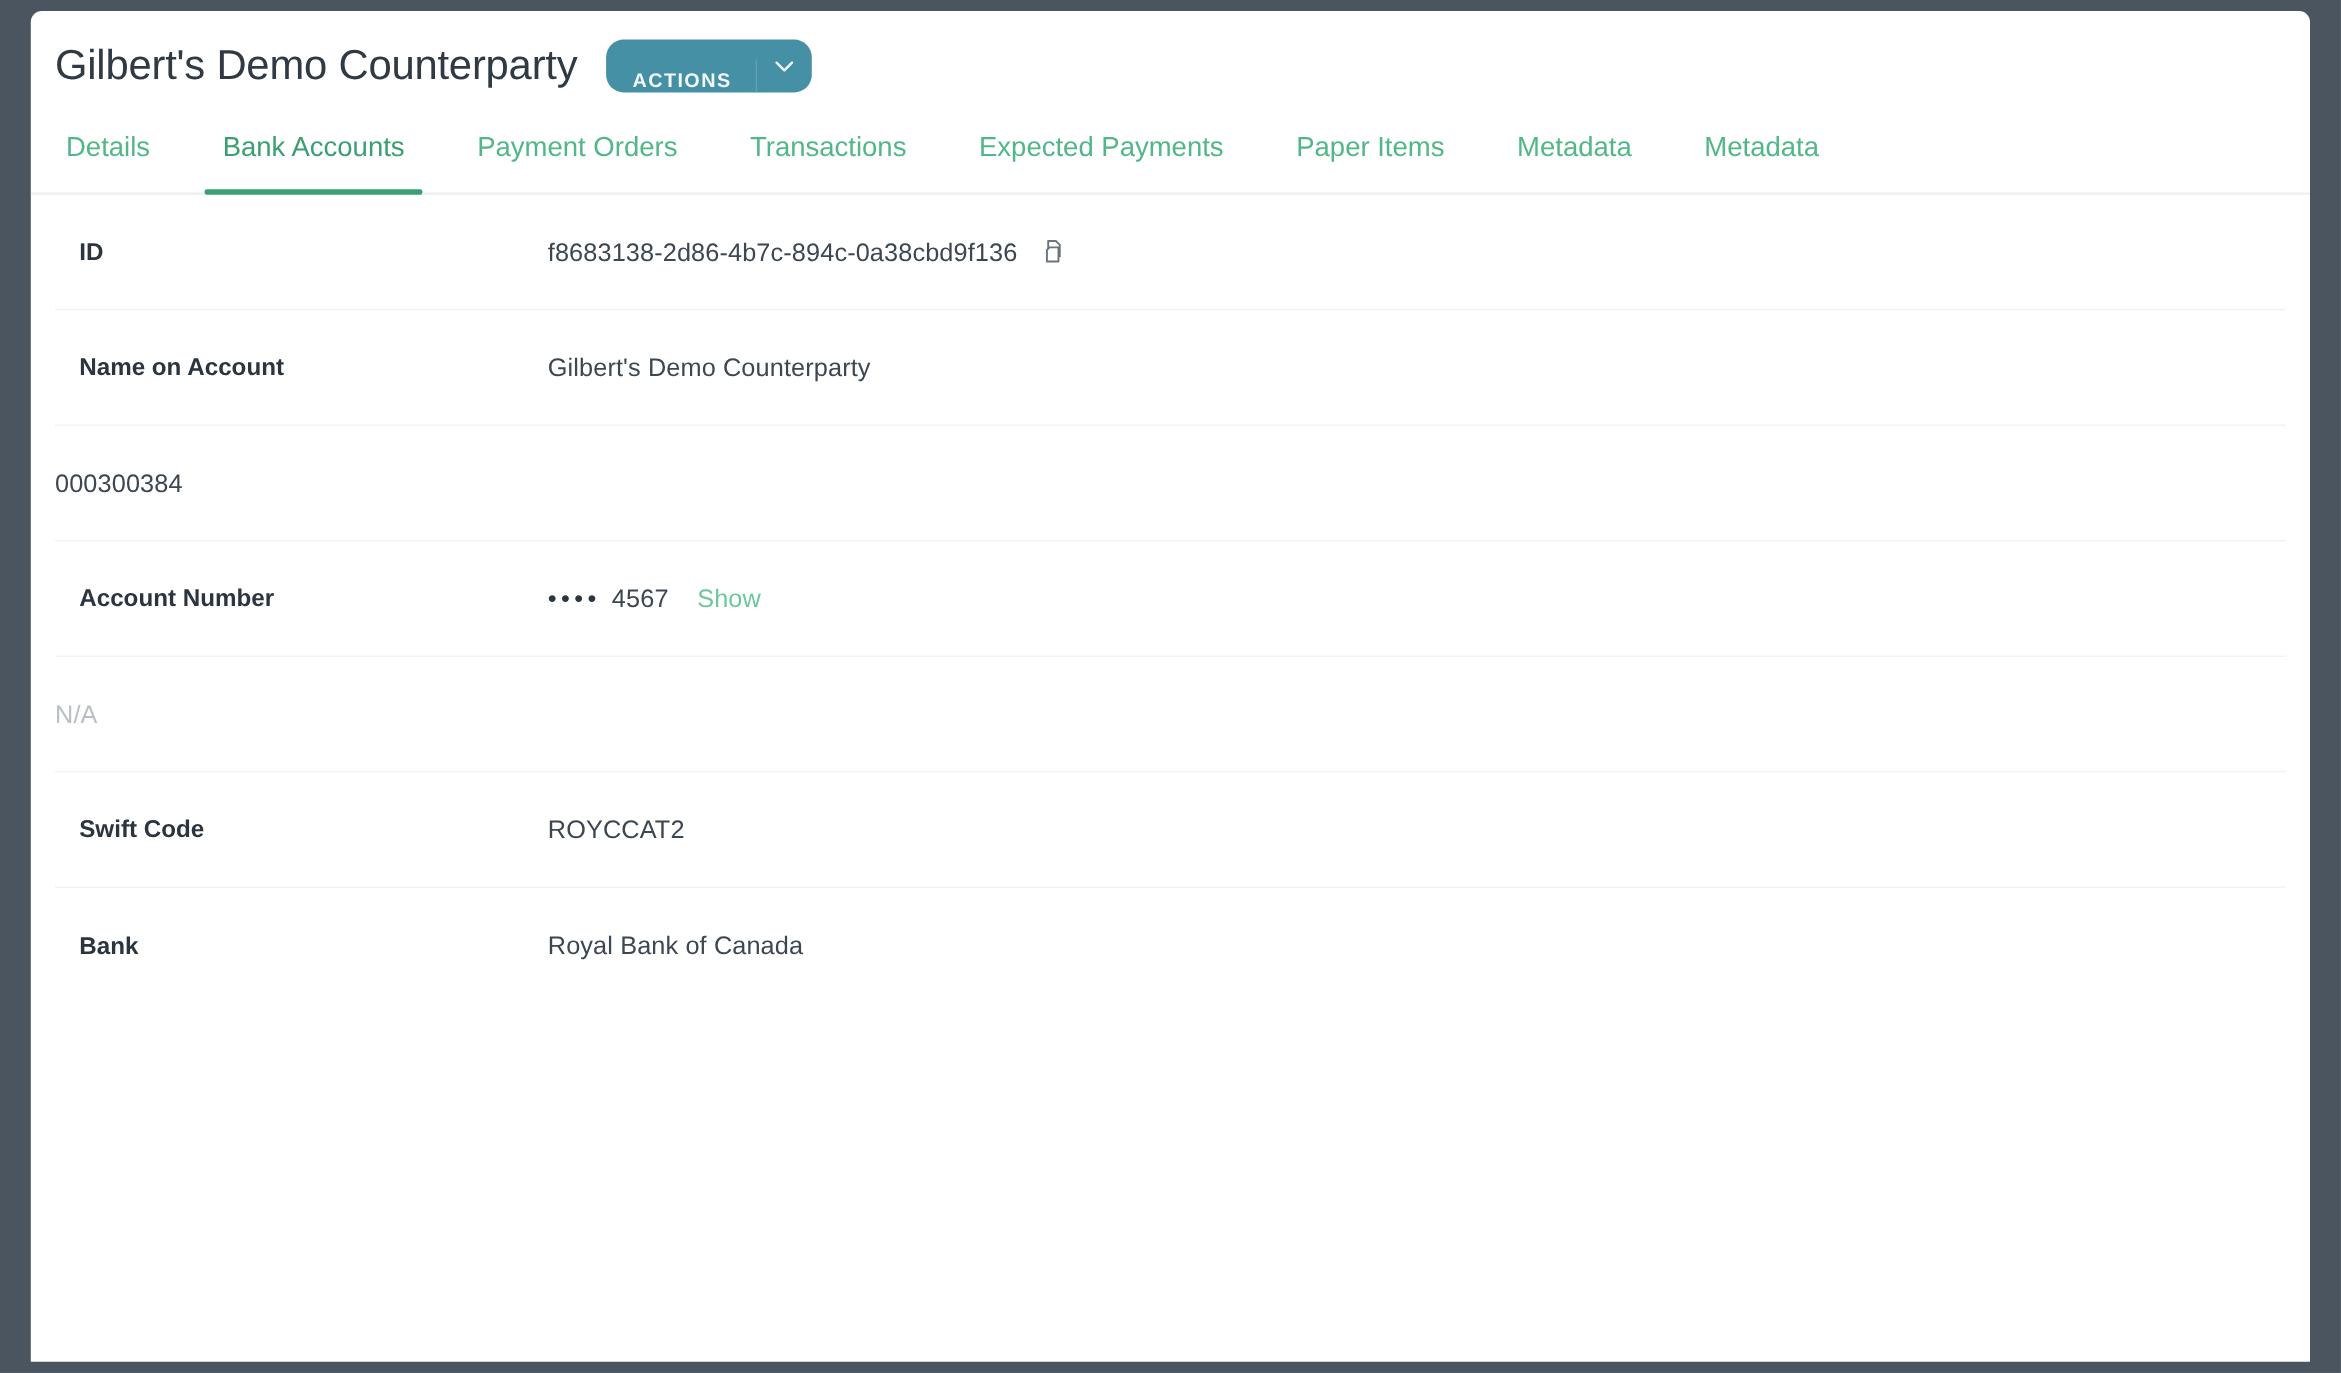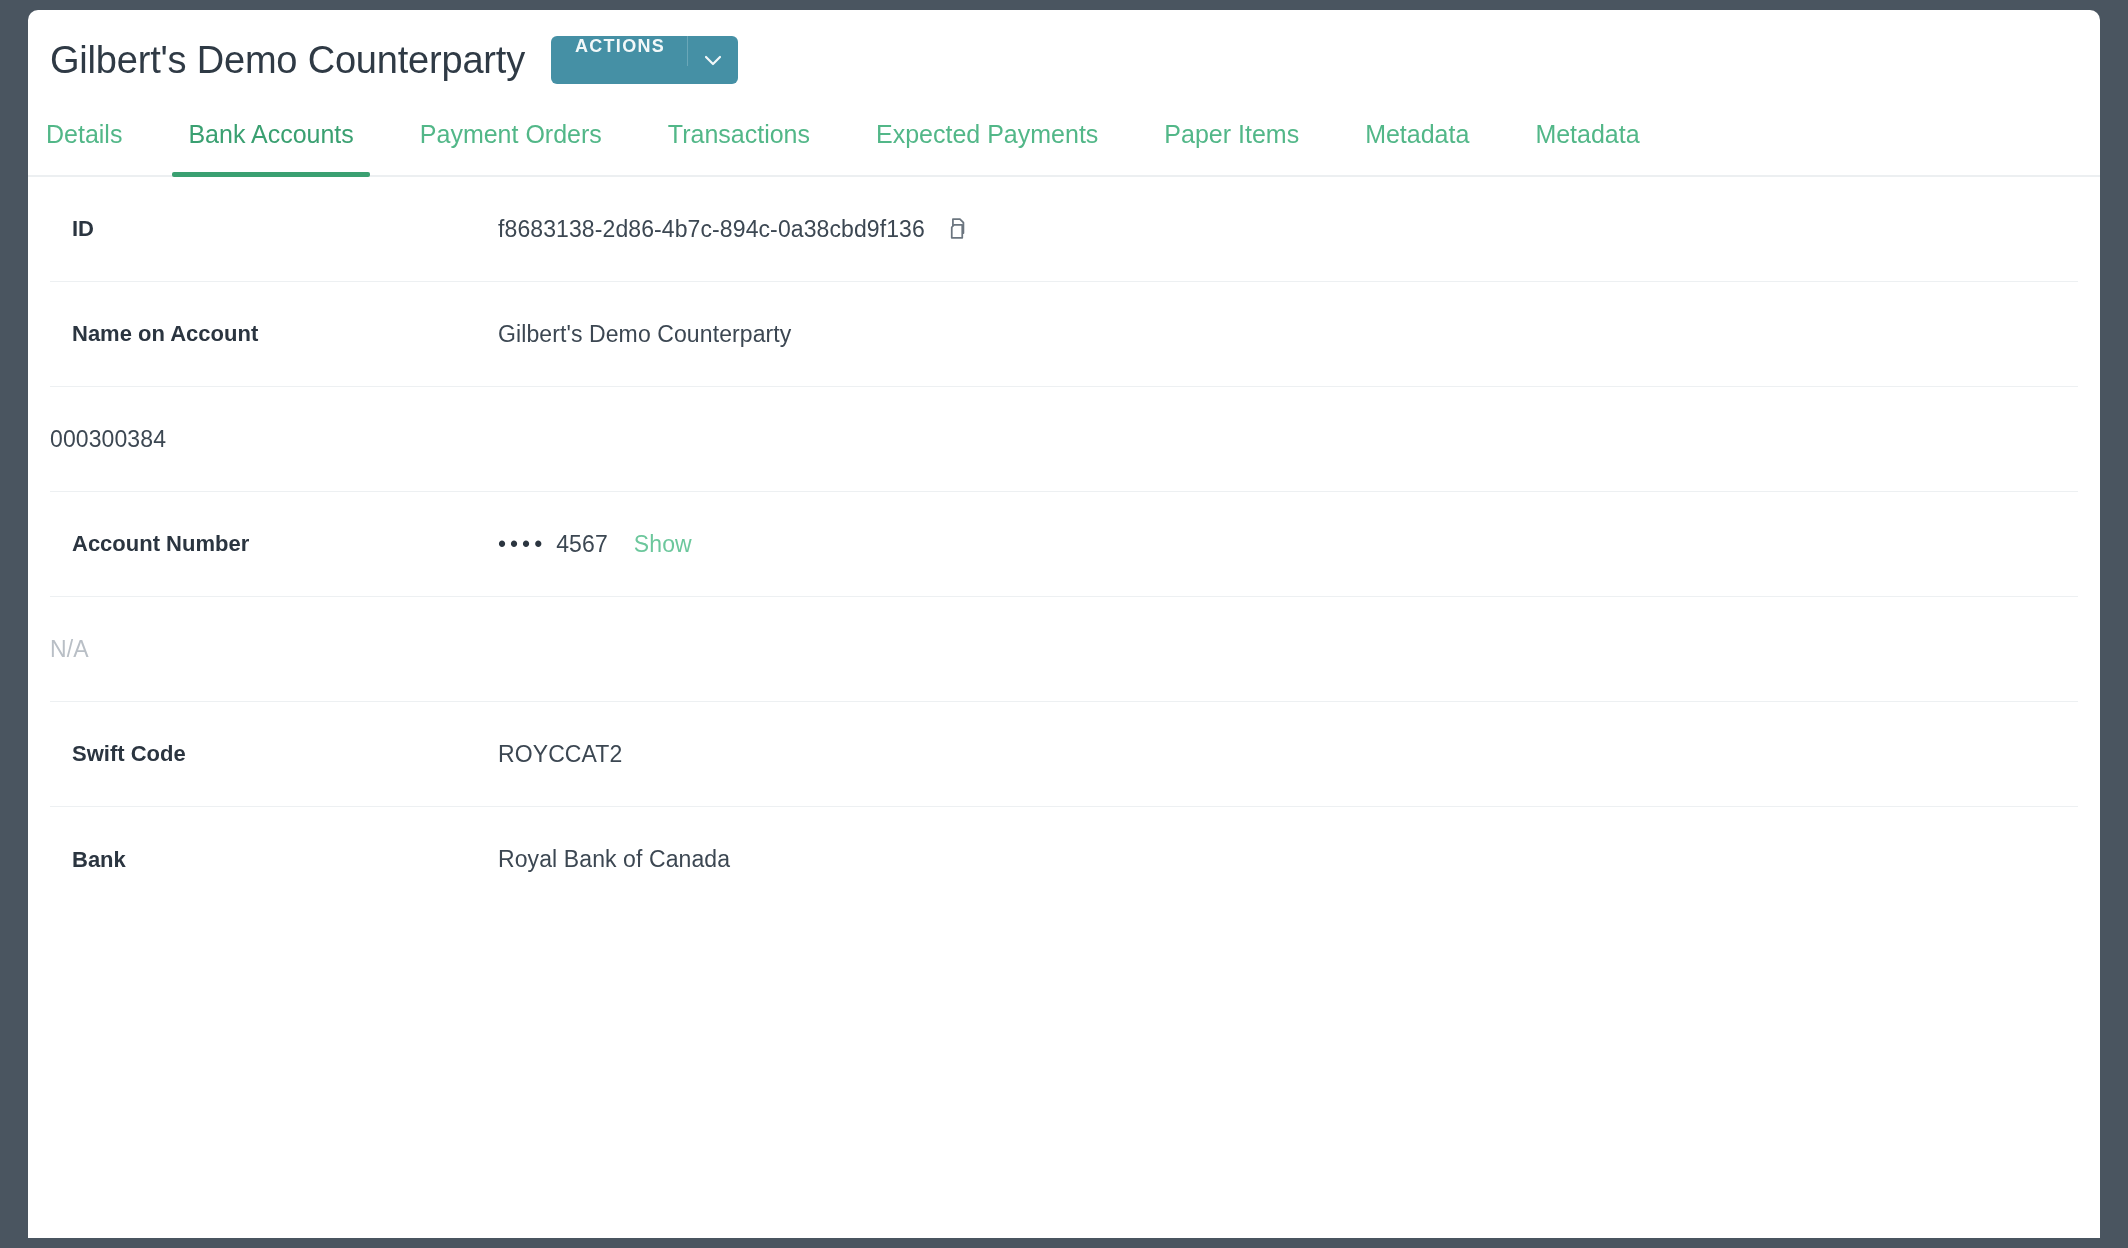--- a/index.html
+++ b/index.html
@@ -35,25 +35,25 @@
   .page-title {
     font-size: 38px;
     font-weight: 400;
     color: #2f3a45;
     letter-spacing: -0.2px;
     white-space: nowrap;
   }
 
   .actions-button {
     display: flex;
-    align-items: flex-start;
+    align-items: flex-end;
     margin-left: 26px;
     height: 48px;
     background: #4590a5;
-    border-radius: 6px;
+    border-radius: 16px;
     cursor: pointer;
     user-select: none;
   }
 
   .actions-label {
     font-size: 18px;
     font-weight: 700;
     letter-spacing: 1.3px;
     color: #f2f8f9;
     padding: 0 22px 0 24px;
@@ -78,21 +78,21 @@
   
   .tabs-wrap {
     position: relative;
     margin-top: 32px;
     border-bottom: 2px solid #eceff1;
   }
 
   .tabs {
     display: flex;
     align-items: flex-end;
-    padding-left: 18px;
+    padding-left: 32px;
     gap: 0;
   }
 
   .tab {
     position: relative;
     font-size: 25px;
     color: #52b788;
     padding: 0 0 26px 0;
     margin-right: 66px;
     white-space: nowrap;

